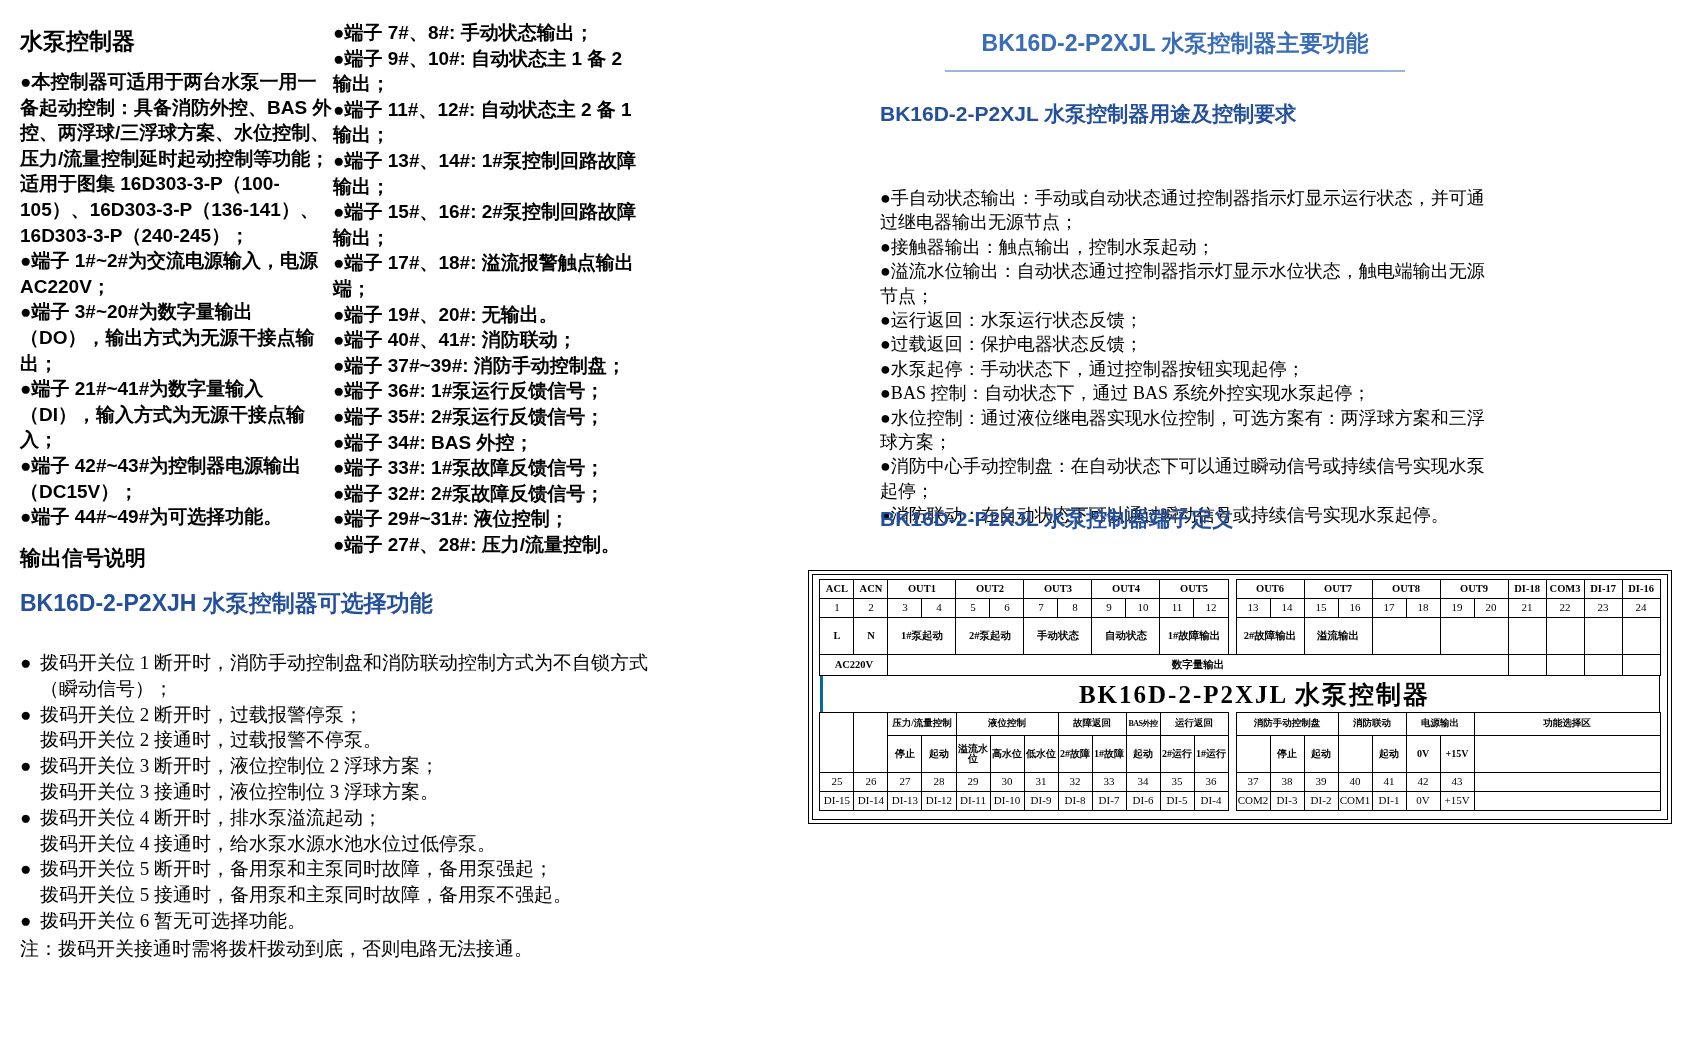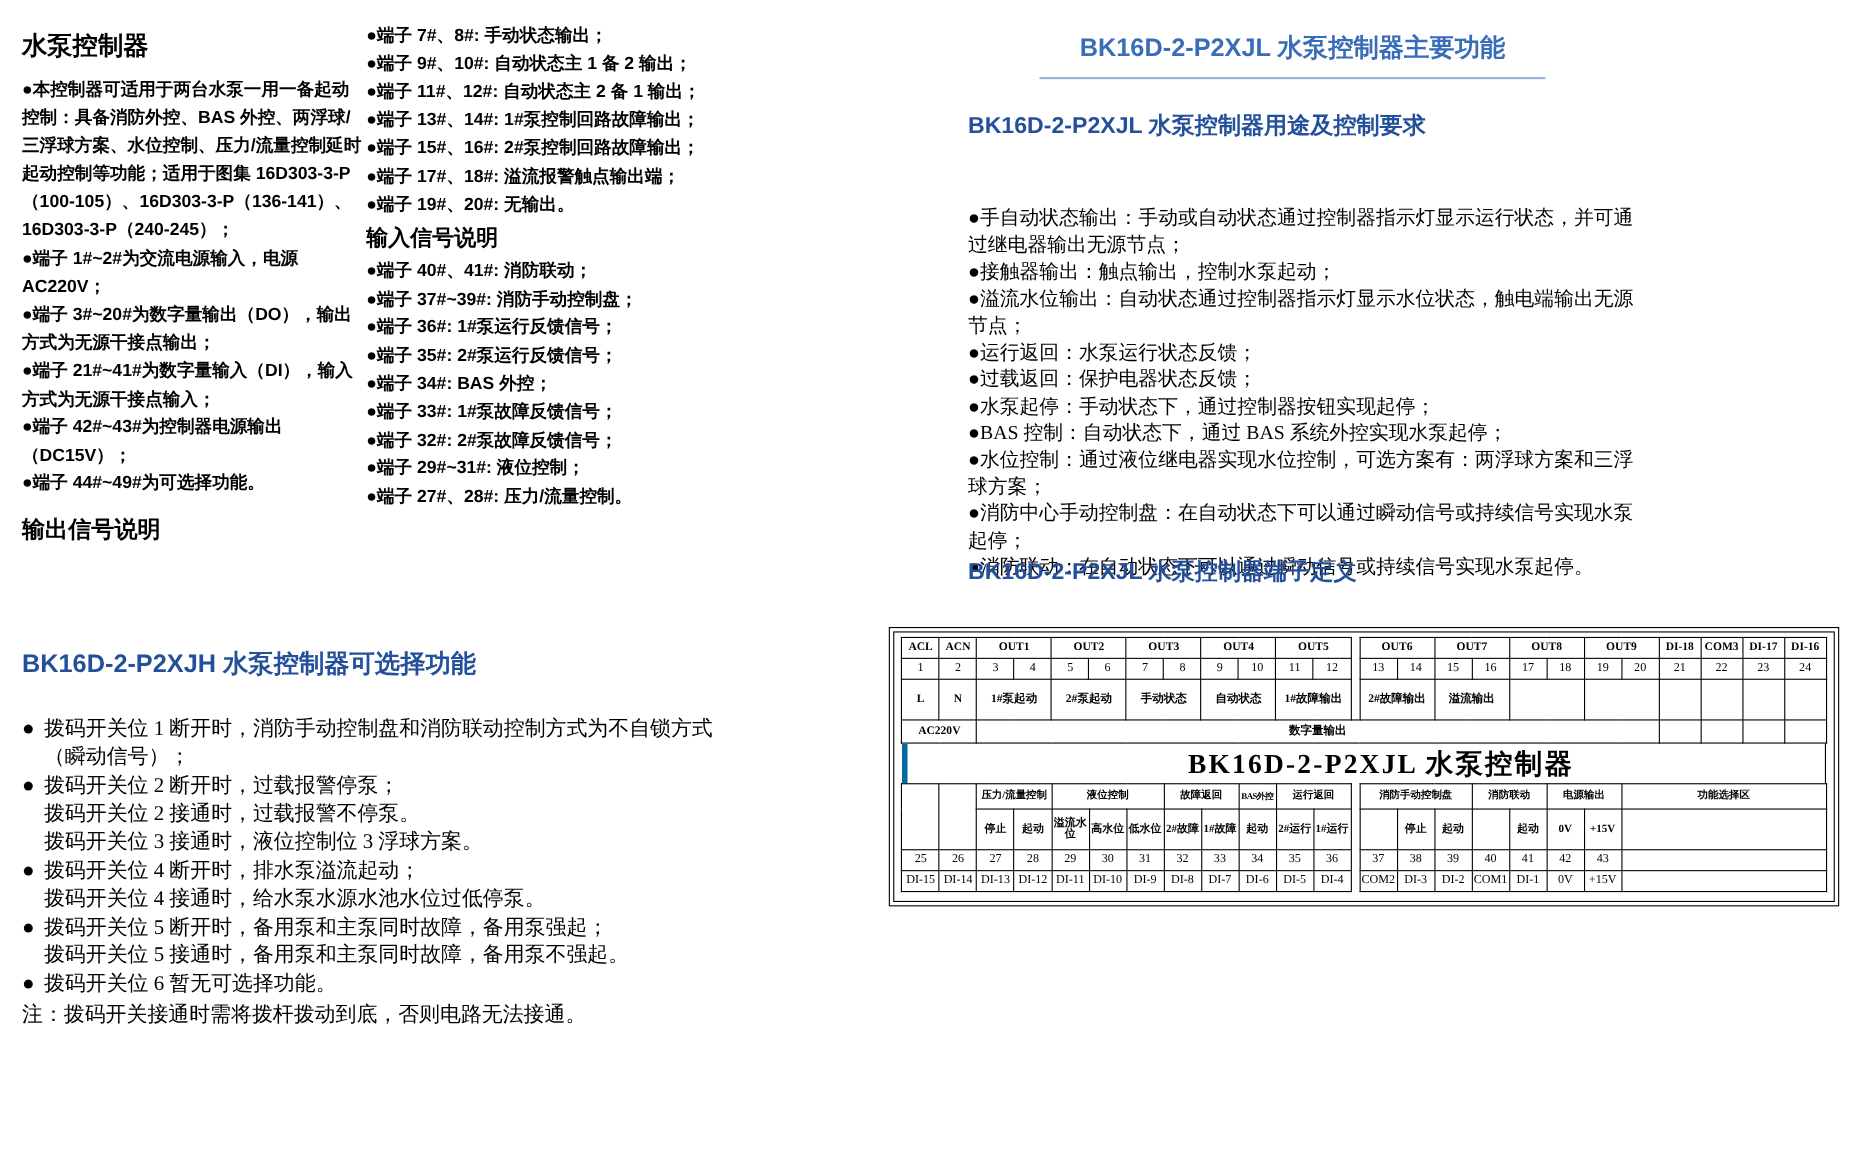--- a/index.html
+++ b/index.html
@@ -5,21 +5,21 @@
   html,body{margin:0;padding:0;}
   body{width:1700px;height:1058px;background:#ffffff;position:relative;overflow:hidden;
        font-family:"Liberation Sans",sans-serif;color:#000;}
   .abs{position:absolute;}
 
   
   .col1{left:20px;top:26px;width:312px;}
   .col2{left:333px;top:20px;width:305px;}
   .h-black{font-size:23px;font-weight:bold;margin:0 0 12px 0;}
   .h-black2{font-size:21px;font-weight:bold;margin:14px 0 10px 0;}
-  .bl{font-size:16px;line-height:25.6px;font-weight:bold;}
+  .bl{font-size:19px;line-height:25.6px;font-weight:bold;}
   .bl .b{margin:0;}
   .opt-h{left:20px;top:588px;font-size:23px;font-weight:bold;color:var(--heading-blue);}
   .dip{left:20px;top:650px;width:628px;font-family:"Liberation Serif",serif;
        font-size:19px;line-height:25.8px;font-weight:normal;}
   .dipline{padding-left:1.05em;}
   .dipmark{display:inline-block;width:1.05em;margin-left:-1.05em;}
   .dipnote{margin-top:2px;}
 
   
   .main-title{left:868px;top:28px;width:614px;text-align:center;font-size:23px;
@@ -40,21 +40,21 @@
               font-family:"Liberation Serif",serif;font-size:11px;overflow:hidden;
               line-height:1.05;}
   table.dt td.gap{border:none;background:#fff;}
   tr.r-code td{height:18px;font-weight:bold;font-size:10.5px;}
   tr.r-num td{height:18px;font-size:11px;}
   tr.r-fn td{height:36px;font-weight:bold;font-size:10.5px;white-space:nowrap;}
   tr.r-pwr td{height:20px;font-weight:bold;font-size:10.5px;}
   tr.r-grp td{height:22px;font-weight:bold;font-size:9.5px;white-space:nowrap;}
   tr.r-sub td{height:36px;font-weight:bold;font-size:10px;}
   td.tiny{font-size:8px!important;letter-spacing:-0.5px;}
-  .dtitle{width:840px;margin:0 auto;height:36px;border-left:5px solid #0369a1;border-right:1px solid #000;
+  .dtitle{width:840px;margin:0 auto;height:36px;border-left:3px solid #0369a1;border-right:1px solid #000;
           display:flex;align-items:center;justify-content:center;box-sizing:border-box;
           font-family:"Liberation Serif",serif;font-size:25px;font-weight:bold;letter-spacing:2px;padding-left:27px;}
 </style>
 </head>
 <body>
 
 <div class="abs col1">
   <div class="h-black">水泵控制器</div>
   <div class="bl">
 
@@ -72,21 +72,20 @@
   <div class="bl">
 
   <div class="b">●端子 7#、8#: 手动状态输出；</div>
       <div class="b">●端子 9#、10#: 自动状态主 1 备 2 输出；</div>
       <div class="b">●端子 11#、12#: 自动状态主 2 备 1 输出；</div>
       <div class="b">●端子 13#、14#: 1#泵控制回路故障输出；</div>
       <div class="b">●端子 15#、16#: 2#泵控制回路故障输出；</div>
       <div class="b">●端子 17#、18#: 溢流报警触点输出端；</div>
       <div class="b">●端子 19#、20#: 无输出。</div>
     </div>
-  <div class="h-black2" style="font-size:20px;margin:4px 0 4px 0;">输入信号说明</div>
   <div class="bl">
 
   <div class="b">●端子 40#、41#: 消防联动；</div>
       <div class="b">●端子 37#~39#: 消防手动控制盘；</div>
       <div class="b">●端子 36#: 1#泵运行反馈信号；</div>
       <div class="b">●端子 35#: 2#泵运行反馈信号；</div>
       <div class="b">●端子 34#: BAS 外控；</div>
       <div class="b">●端子 33#: 1#泵故障反馈信号；</div>
       <div class="b">●端子 32#: 2#泵故障反馈信号；</div>
       <div class="b">●端子 29#~31#: 液位控制；</div>
@@ -99,20 +98,21 @@
 <div class="abs dip">
   <div>
 
       <div class="dipline"><span class="dipmark">●</span><span>拨码开关位 1 断开时，消防手动控制盘和消防联动控制方式为不自锁方式（瞬动信号）；</span></div>
 
 
       <div class="dipline"><span class="dipmark">●</span><span>拨码开关位 2 断开时，过载报警停泵；</span></div>
 
       <div class="dipline"><span class="dipmark"></span><span>拨码开关位 2 接通时，过载报警不停泵。</span></div>
 
+      <div class="dipline"><span class="dipmark">●</span><span>拨码开关位 3 断开时，液位控制位 2 浮球方案；</span></div>
 
       <div class="dipline"><span class="dipmark"></span><span>拨码开关位 3 接通时，液位控制位 3 浮球方案。</span></div>
 
       <div class="dipline"><span class="dipmark">●</span><span>拨码开关位 4 断开时，排水泵溢流起动；</span></div>
 
       <div class="dipline"><span class="dipmark"></span><span>拨码开关位 4 接通时，给水泵水源水池水位过低停泵。</span></div>
 
       <div class="dipline"><span class="dipmark">●</span><span>拨码开关位 5 断开时，备用泵和主泵同时故障，备用泵强起；</span></div>
 
       <div class="dipline"><span class="dipmark"></span><span>拨码开关位 5 接通时，备用泵和主泵同时故障，备用泵不强起。</span></div>

